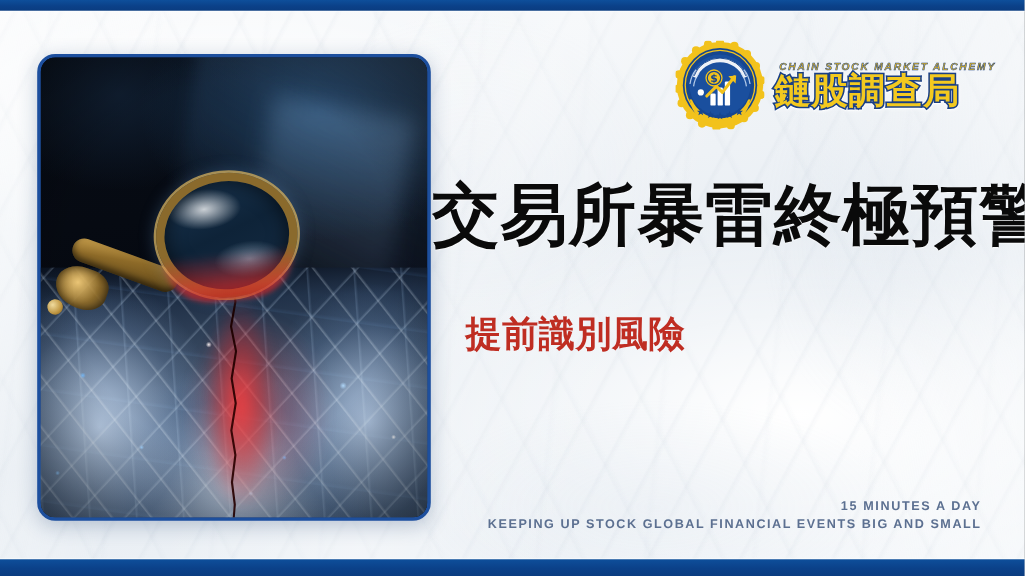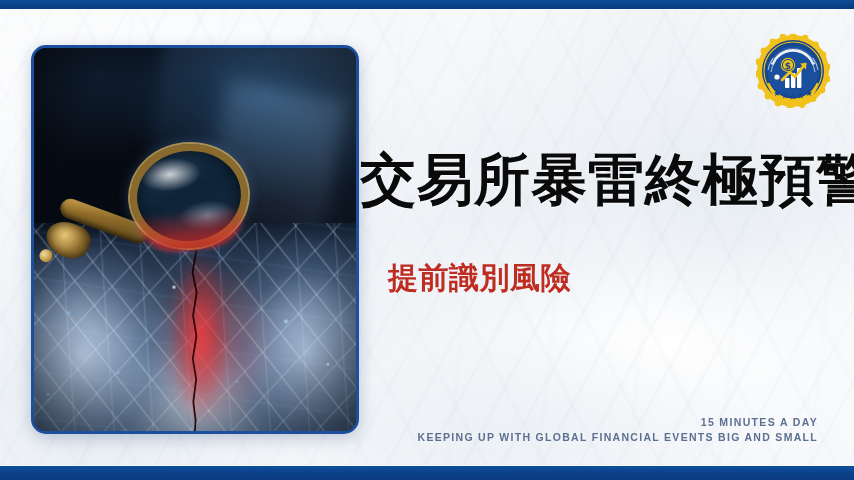--- a/index.html
+++ b/index.html
@@ -453,26 +453,30 @@
             <polygon points="21,56 21.9,58.2 24.2,58.3 22.4,59.8 23,62 21,60.7 19,62 19.6,59.8 17.8,58.3 20.1,58.2"></polygon>
             <polygon points="29,58.4 29.9,60.6 32.2,60.7 30.4,62.2 31,64.4 29,63.1 27,64.4 27.6,62.2 25.8,60.7 28.1,60.6"></polygon>
             <polygon points="37,59.4 37.9,61.6 40.2,61.7 38.4,63.2 39,65.4 37,64.1 35,65.4 35.6,63.2 33.8,61.7 36.1,61.6"></polygon>
             <polygon points="45,58.4 45.9,60.6 48.2,60.7 46.4,62.2 47,64.4 45,63.1 43,64.4 43.6,62.2 41.8,60.7 44.1,60.6"></polygon>
             <polygon points="53,56 53.9,58.2 56.2,58.3 54.4,59.8 55,62 53,60.7 51,62 51.6,59.8 49.8,58.3 52.1,58.2"></polygon>
           </g>
         </g>
       </svg>
     </div>
 
+    <div class="wordmark">
+      <div class="wm-en">CHAIN STOCK MARKET ALCHEMY</div>
+      <div class="wm-cn">鏈股調查局</div>
+    </div>
   </div>
 
   <div class="headline">交易所暴雷終極預警</div>
 
   <div class="subtitle">
     <span class="sub-red">提前識別風險</span>
   </div>
 
   <div class="tagline">
     <div class="tag-1">15 MINUTES A DAY</div>
-    <div class="tag-2">KEEPING UP WITH GLOBAL FINANCIAL EVENTS BIG AND SMALL</div>
+    <div class="tag-2">KEEPING UP STOCK GLOBAL FINANCIAL EVENTS BIG AND SMALL</div>
   </div>
 
 </div>
 
 </body></html>

